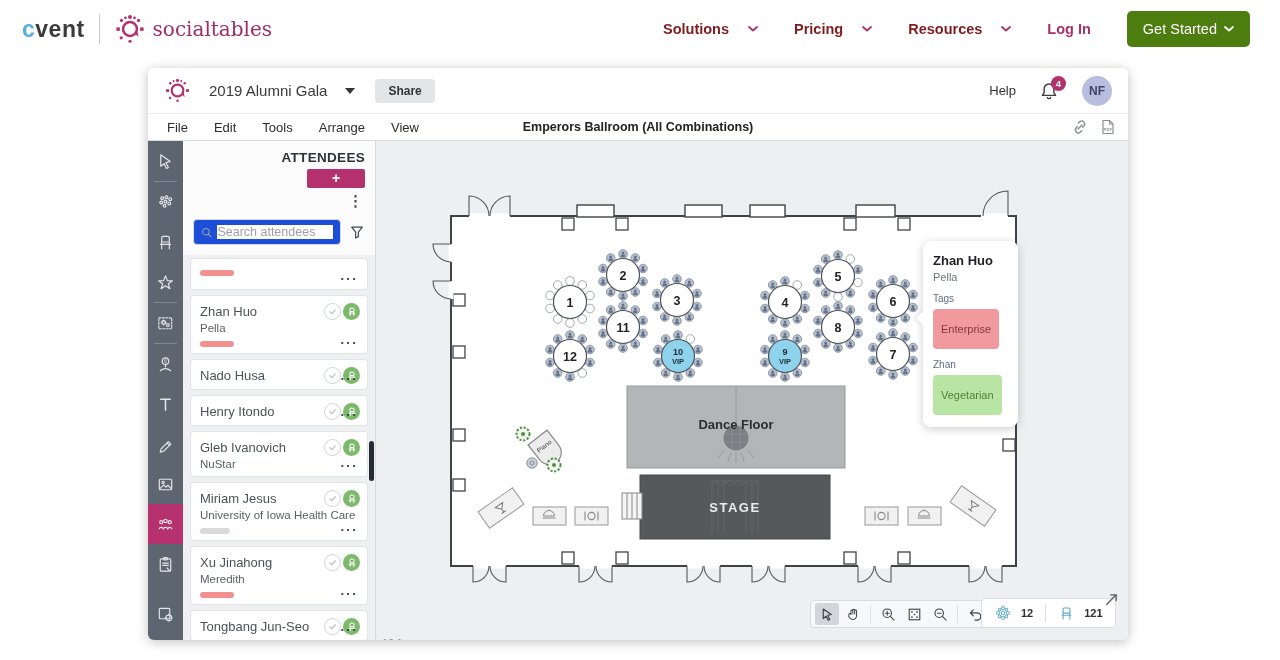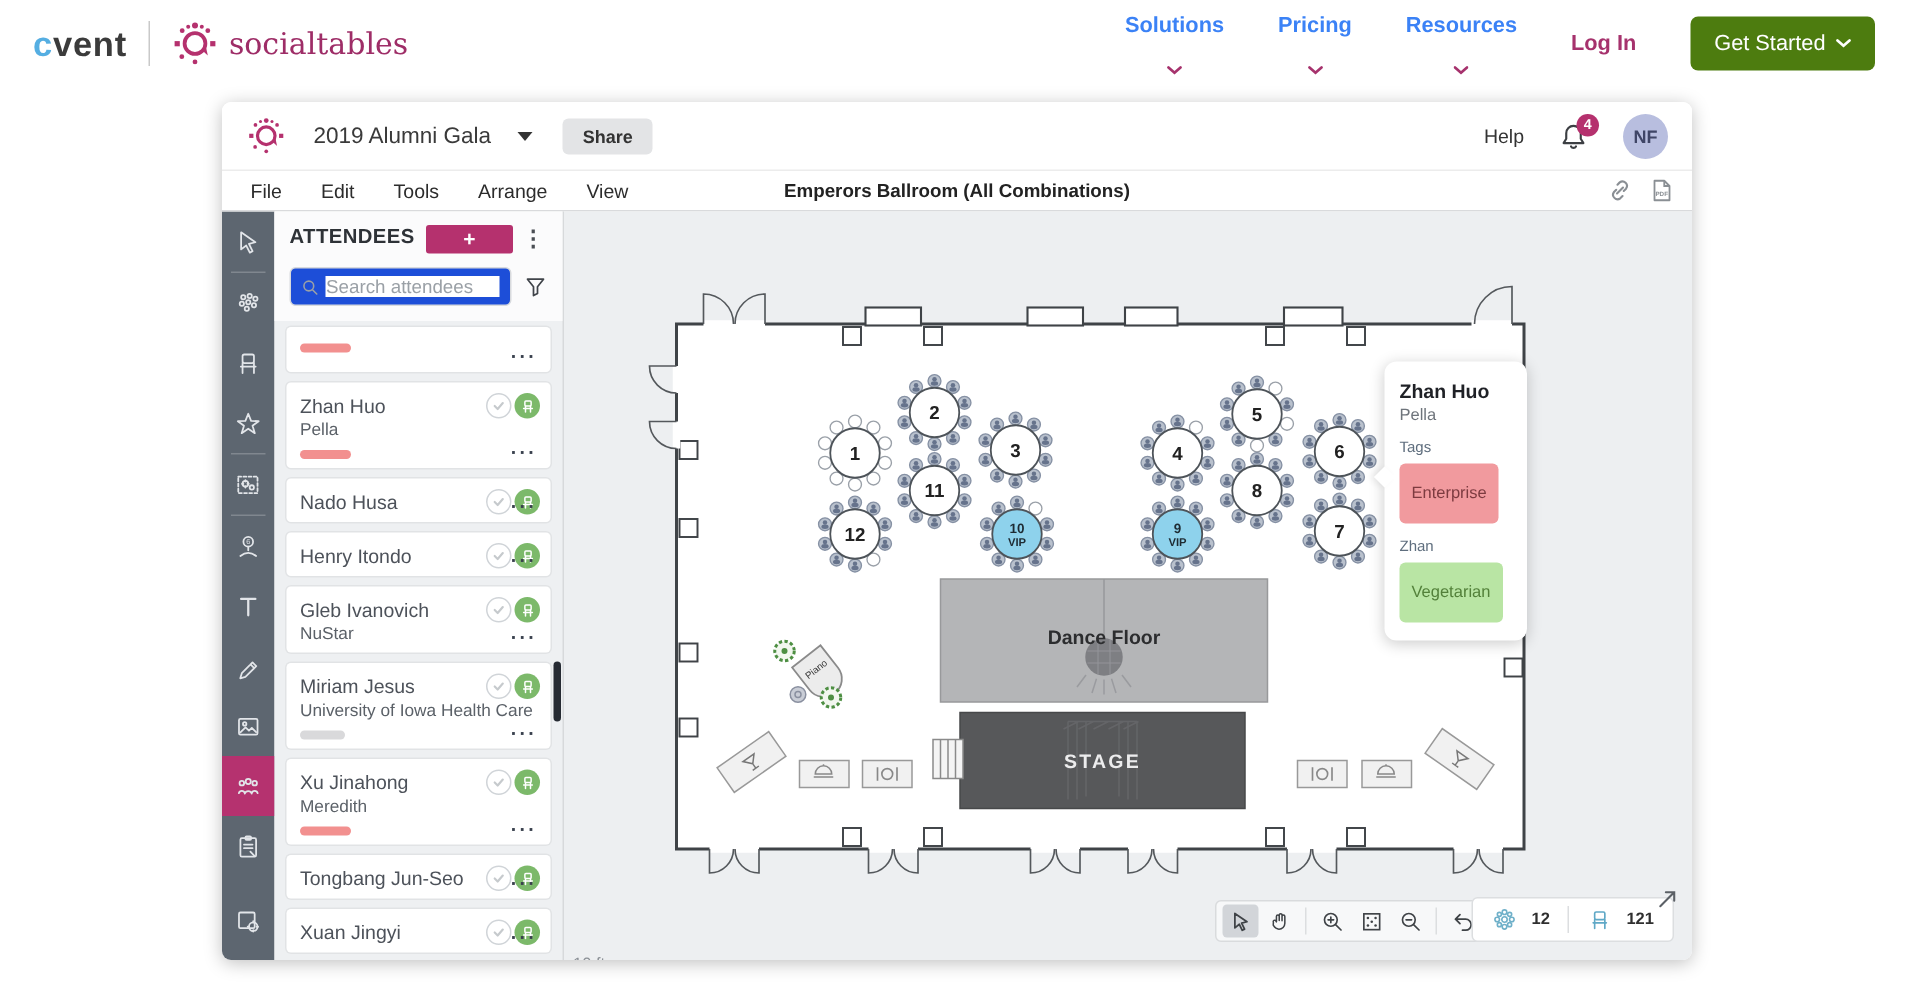--- a/index.html
+++ b/index.html
@@ -10,21 +10,21 @@
   
   .topnav { height:58px; display:flex; align-items:center; padding:0 30px 0 22px; background:#fff; }
   .logo { display:flex; align-items:center; gap:14px; }
   .cvent { font-size:23px; font-weight:bold; letter-spacing:.5px; color:#3b3b3b; }
   .cvent .c { color:#55aee2; }
   .logo-div { width:1px; height:30px; background:#c9c9c9; }
   .stlogo { display:flex; align-items:center; gap:7px; }
   .stword { font-family:"DejaVu Serif", serif; font-size:20px; color:#9e2d67; }
   .stword b { font-weight:normal; }
   .navlinks { margin-left:auto; display:flex; align-items:center; gap:36px; }
-  .navlink { display:flex; align-items:center; gap:19px; color:#3b82f6; font-size:14.5px; font-weight:bold; cursor:pointer;flex-direction:column; }
+  .navlink { display:flex; align-items:center; gap:19px; color:#7f1d1d; font-size:14.5px; font-weight:bold; cursor:pointer; }
   .login { color:#a6326d; font-size:14.5px; font-weight:bold; cursor:pointer; }
   .getstarted { background:#4d7c0f; color:#fff; font-size:14.5px; font-weight:normal; border:none;
     border-radius:5px; padding:10px 16px; display:flex; align-items:center; gap:7px; cursor:pointer; }
 
   
   .window { position:absolute; left:148px; top:68px; width:980px; height:572px; background:#fff;
     border-radius:6px; box-shadow:0 2px 12px rgba(0,0,0,.25); overflow:hidden; display:flex; flex-direction:column; }
   .appheader { height:45px; display:flex; align-items:center; padding:0 16px; gap:12px; background:#fff; }
   .event-title { font-size:15px; color:#3a3a3a; margin-left:6px; }
   .caret-down { width:0; height:0; border-left:5px solid transparent; border-right:5px solid transparent;
@@ -51,21 +51,21 @@
   .rail { width:35px; background:#5d6670; display:flex; flex-direction:column; align-items:stretch; }
   .rail-item { height:40px; display:flex; align-items:center; justify-content:center; cursor:pointer; }
   .rail-item.active { background:#b5326f; }
   .rail-sep { height:1px; background:rgba(255,255,255,.22); margin:0 6px; }
   .rail-item svg { stroke:#e2e5e9; fill:none; stroke-width:1.25; stroke-linecap:round; stroke-linejoin:round; }
   .rail-bottom { margin-top:auto; margin-bottom:6px; }
 
   
   .panel { width:193px; background:#eef0f2; display:flex; flex-direction:column; border-right:1px solid #d7d9db; position:relative; }
   .panel-head { background:#fbfbfc; padding:9px 10px 0; }
-  .panel-title-row { display:flex; align-items:flex-start; gap:4px; }
+  .panel-title-row { display:flex; align-items:flex-end; gap:4px;flex-direction:column; }
   .panel-title { font-size:13.5px; font-weight:bold; color:#2e3237; letter-spacing:.3px; }
   .add-btn { margin-left:auto; width:58px; height:19px; background:#b5316e; color:#fff; border:none;
     border-radius:2px; font-size:14px; font-weight:bold; line-height:17px; cursor:pointer; font-family:inherit; }
   .kebab { color:#4a4e54; font-size:15px; font-weight:bold; cursor:pointer; padding:0 2px; }
   .kebab::after { content:"\22EE"; }
   .search-row { display:flex; align-items:center; gap:8px; padding:9px 0 10px; }
   .search-box { flex:1; display:flex; align-items:center; gap:5px; background:#1d4ed8; border:1px solid #d8dadd;
     border-radius:4px; height:26px; padding:0 7px; }
   .search-box input { border:none; outline:none; width:100%; font-size:12.5px; color:#444; font-family:inherit; }
   .search-box input::placeholder { color:#9aa0a6; }

